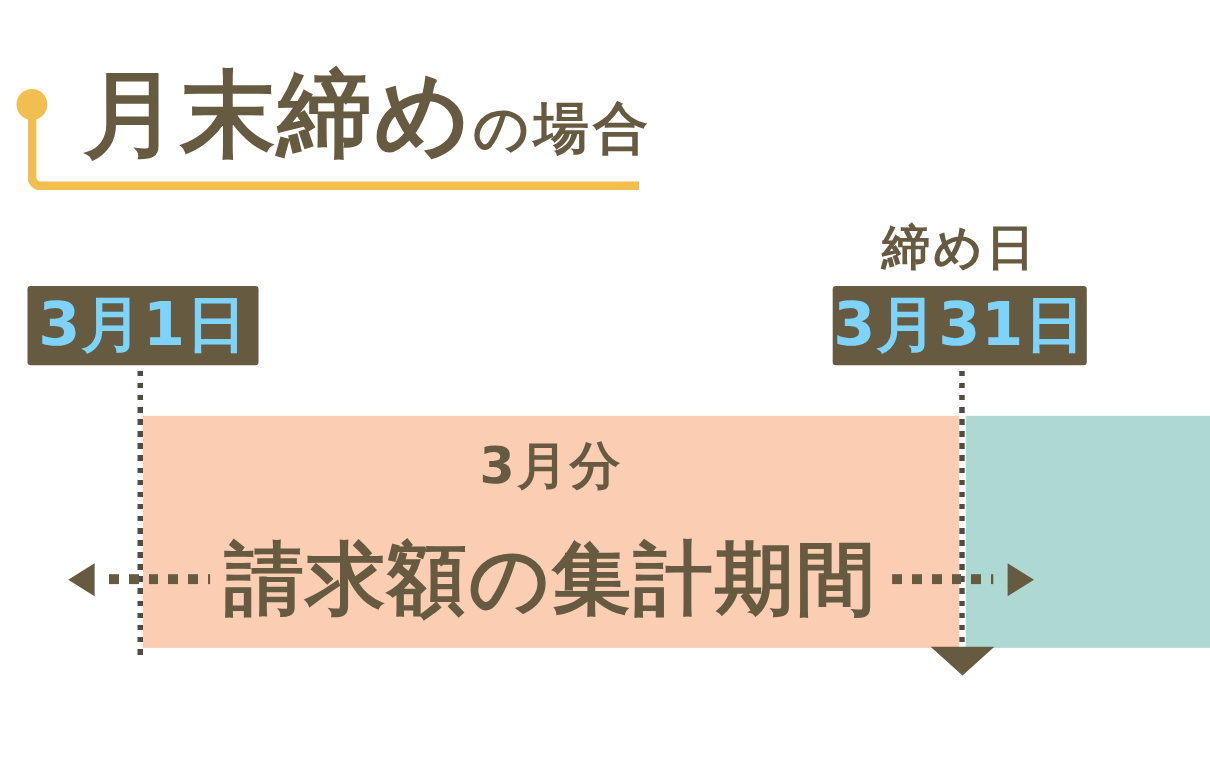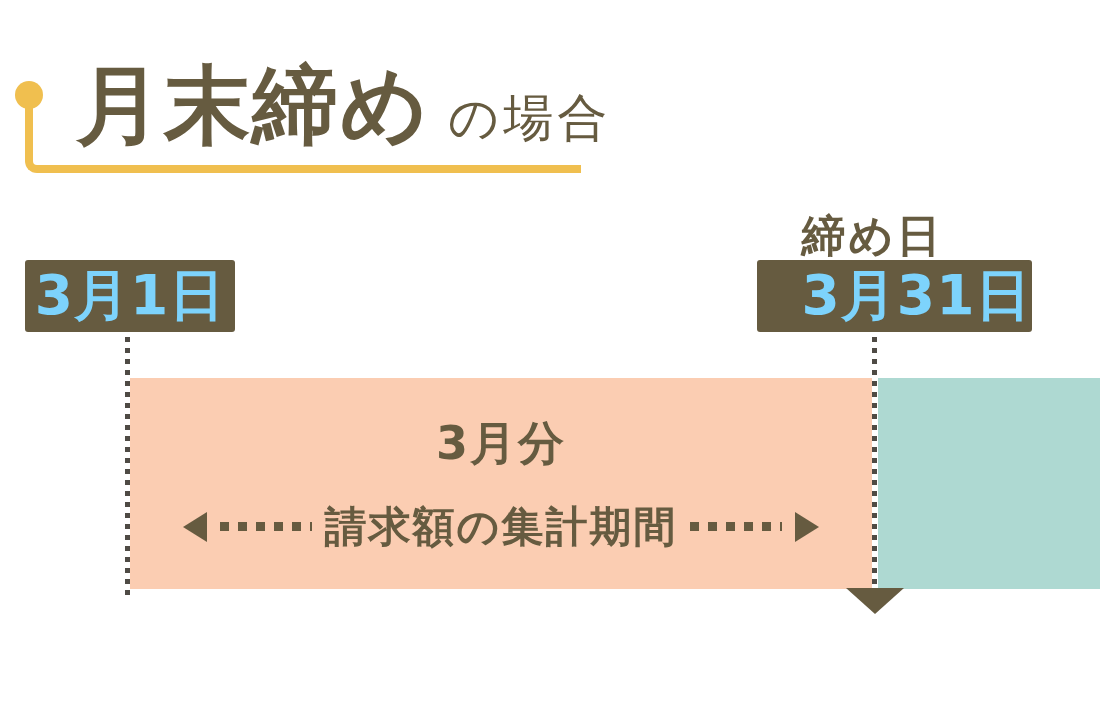--- a/index.html
+++ b/index.html
@@ -20,62 +20,62 @@
     border-bottom-left-radius:12px;
   }
   .deco-dot{
     position:absolute;left:15px;top:81px;
     width:28px;height:28px;border-radius:50%;
     background:#f0bf4f;
   }
   
   .title{
     position:absolute;left:76px;top:60px;
-    display:flex;align-items:baseline;gap:18px;
+    display:flex;align-items:baseline;
     white-space:nowrap;
   }
   .title-main{font-size:86px;font-weight:bold;line-height:1.05;letter-spacing:2px;}
-  .title-suffix{font-size:50px;font-weight:normal;letter-spacing:4px;}
+  .title-suffix{font-size:50px;font-weight:bold;letter-spacing:4px;}
   
   .date-label{
     position:absolute;top:202px;
     font-size:44px;font-weight:bold;text-align:center;
     letter-spacing:3px;line-height:1.1;
   }
   .date-label.start{left:25px;width:210px;}
-  .date-label.end{left:757px;width:231px;margin-top:10px;}
+  .date-label.end{left:757px;width:231px;}
   .date-box{
     position:absolute;top:260px;height:72px;
     background:#665b40;border-radius:3px;
     display:flex;align-items:center;justify-content:center;
     color:#7dd3fc;font-size:55px;font-weight:bold;letter-spacing:1px;
   }
   .date-box.start{left:25px;width:210px;}
-  .date-box.end{left:757px;width:231px;padding-left:44px;}
+  .date-box.end{left:757px;width:231px;}
   
   .vdots{
     position:absolute;width:5px;
     background:repeating-linear-gradient(
       to bottom,#4f4b45 0px,#4f4b45 5px,transparent 5px,transparent 11px);
   }
   .vdots.left{left:125px;top:337px;height:262px;}
   .vdots.right{left:872px;top:337px;height:252px;}
   
   .band{position:absolute;top:378px;height:211px;}
   .band.pink{left:130px;width:742px;background:#fbcdb2;}
   .band.teal{left:878px;width:222px;background:#aed9d2;}
   .band-content{
     position:absolute;left:130px;top:378px;width:742px;height:211px;
     display:flex;flex-direction:column;align-items:center;justify-content:center;
     gap:24px;
     border-radius:19px;
   }
   .month-line{font-size:46px;font-weight:bold;letter-spacing:2px;}
   .arrow-row{display:flex;align-items:center;gap:13px;}
-  .period-label{font-size:42px;font-weight:bold;letter-spacing:2px;white-space:nowrap;}
+  .period-label{font-size:72px;font-weight:bold;letter-spacing:2px;white-space:nowrap;}
   .hdots{
     width:92px;height:9px;
     background:repeating-linear-gradient(
       to right,#665b40 0px,#665b40 9px,transparent 9px,transparent 18px);
   }
   .tri{width:0;height:0;border-top:15px solid transparent;border-bottom:15px solid transparent;}
   .tri.left{border-right:24px solid #665b40;}
   .tri.right{border-left:24px solid #665b40;}
   
   .down-arrow{

